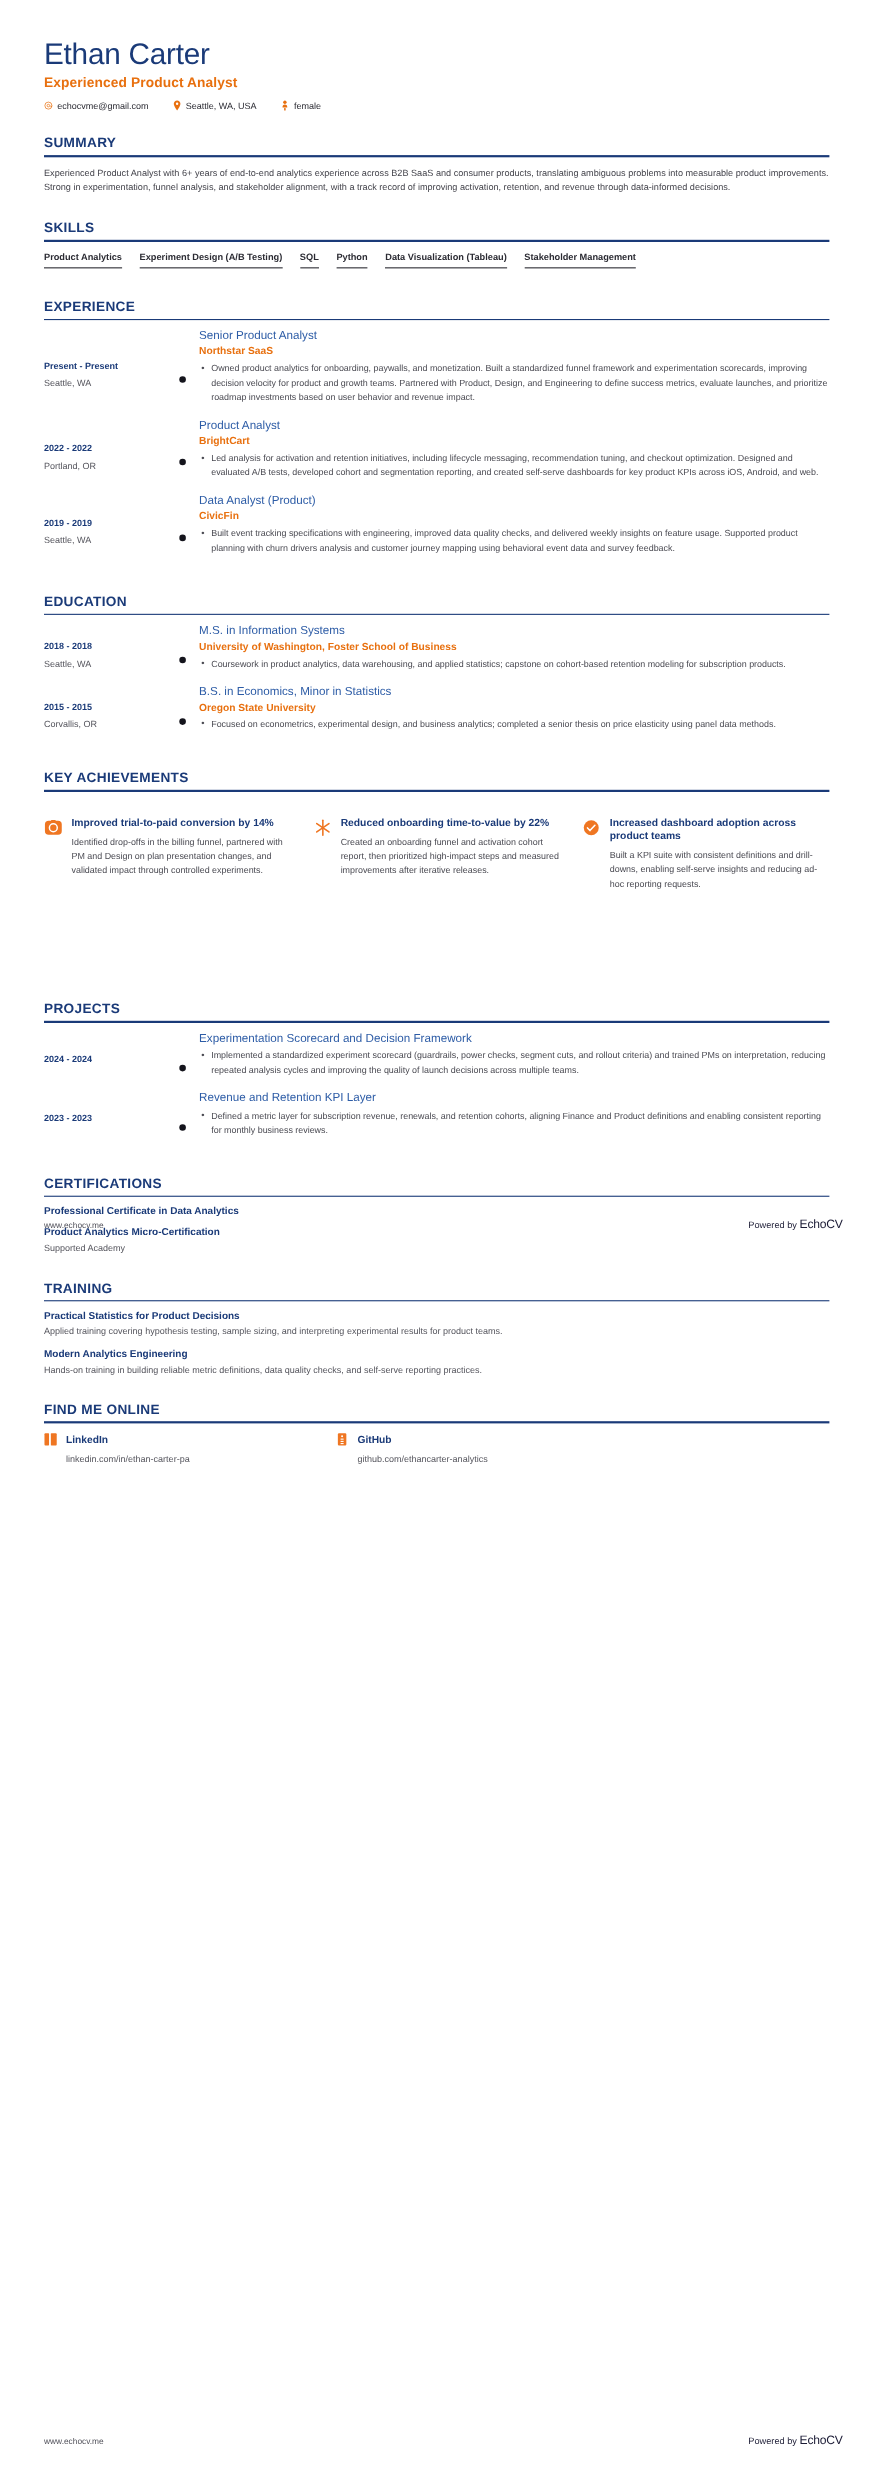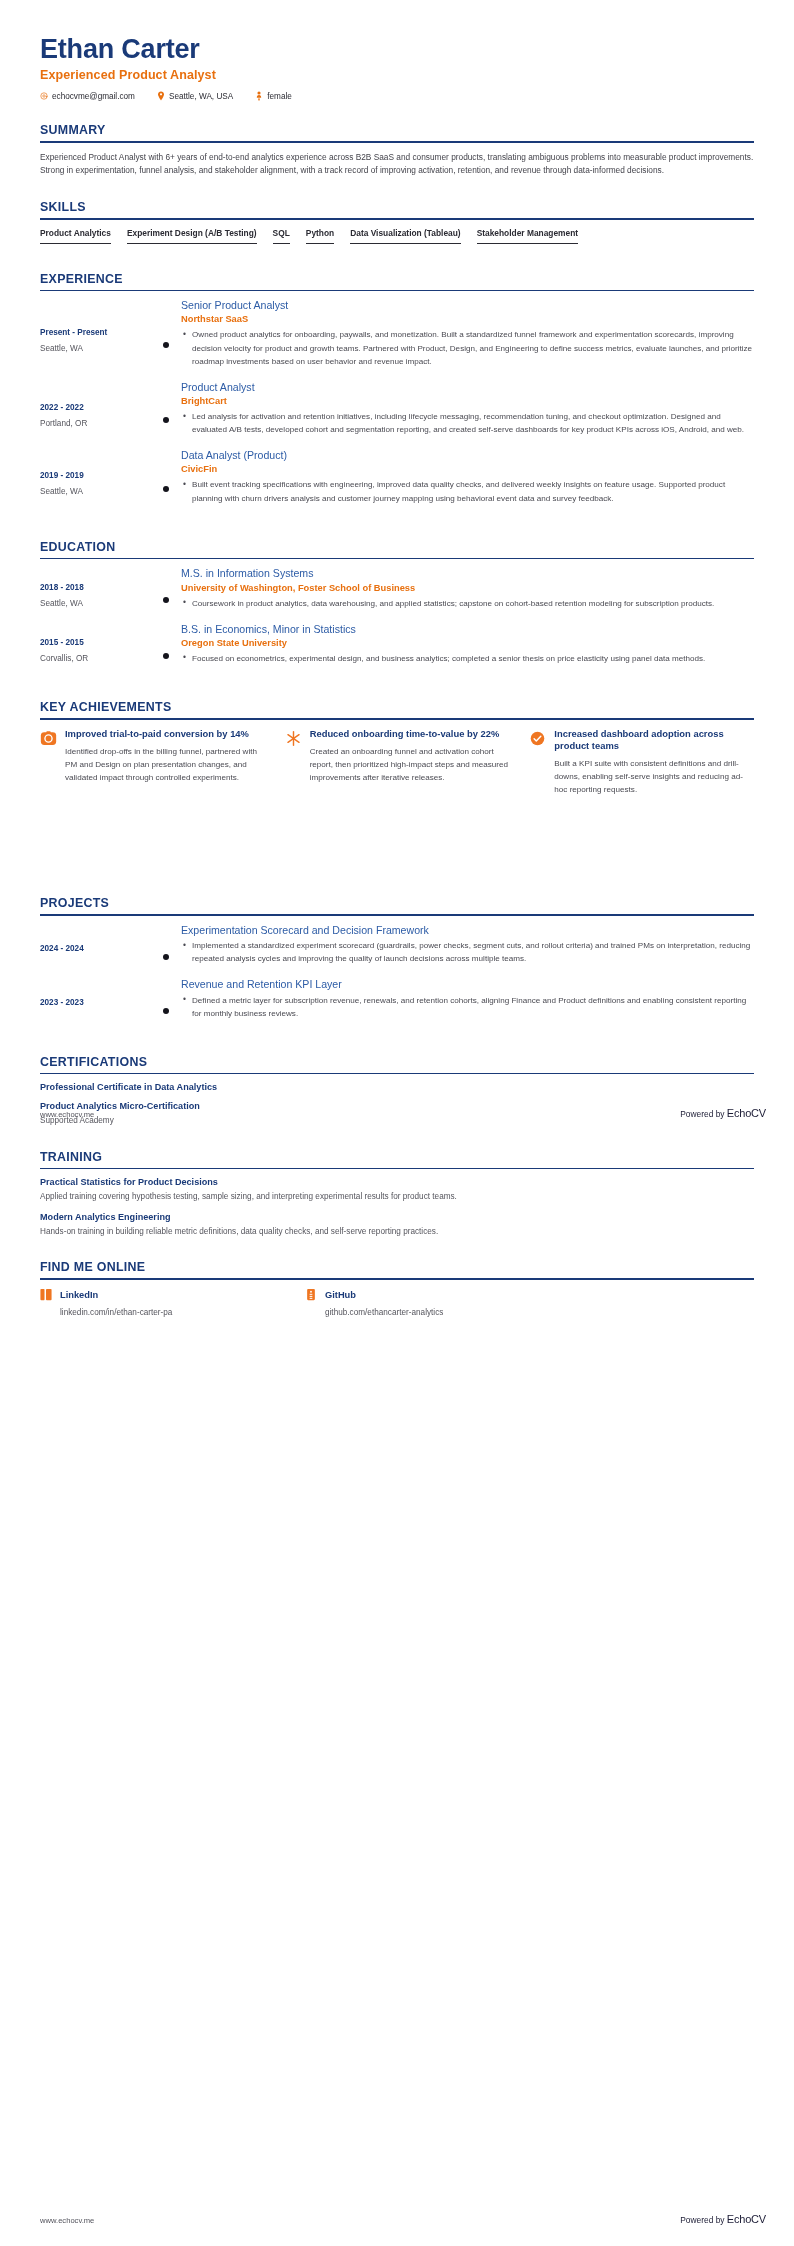--- a/index.html
+++ b/index.html
@@ -17,21 +17,21 @@
     min-height: 2246px;
     padding: 0;
     background: #fff;
   }
   .inner { padding: 0 40px; }
 
   
   .header { padding-top: 34px; }
   .name {
     font-size: 27px;
-    font-weight: bold;
+    font-weight: normal;
     color: #1a3a78;
     letter-spacing: -0.2px;
     line-height: 1.15;
     margin: 0 0 3px 0;
   }
   .subtitle {
     font-size: 12.5px;
     font-weight: bold;
     color: #e8700f;
     margin: 0 0 9px 0;
@@ -155,21 +155,21 @@
     left: -9px;
     top: -0.5px;
     color: #4a4a52;
     font-size: 8.5px;
   }
 
   
   .ach-grid {
     display: flex;
     gap: 20px;
-    margin-top: 8px;
+    margin-top: 22px;
   }
   .ach {
     flex: 1 1 0;
     display: flex;
     gap: 8px;
     align-items: flex-start;
   }
   .ach-ico { flex: 0 0 17px; width: 17px; height: 17px; margin-top: 2px; }
   .ach-txt { flex: 1 1 auto; }
   .ach-title {

